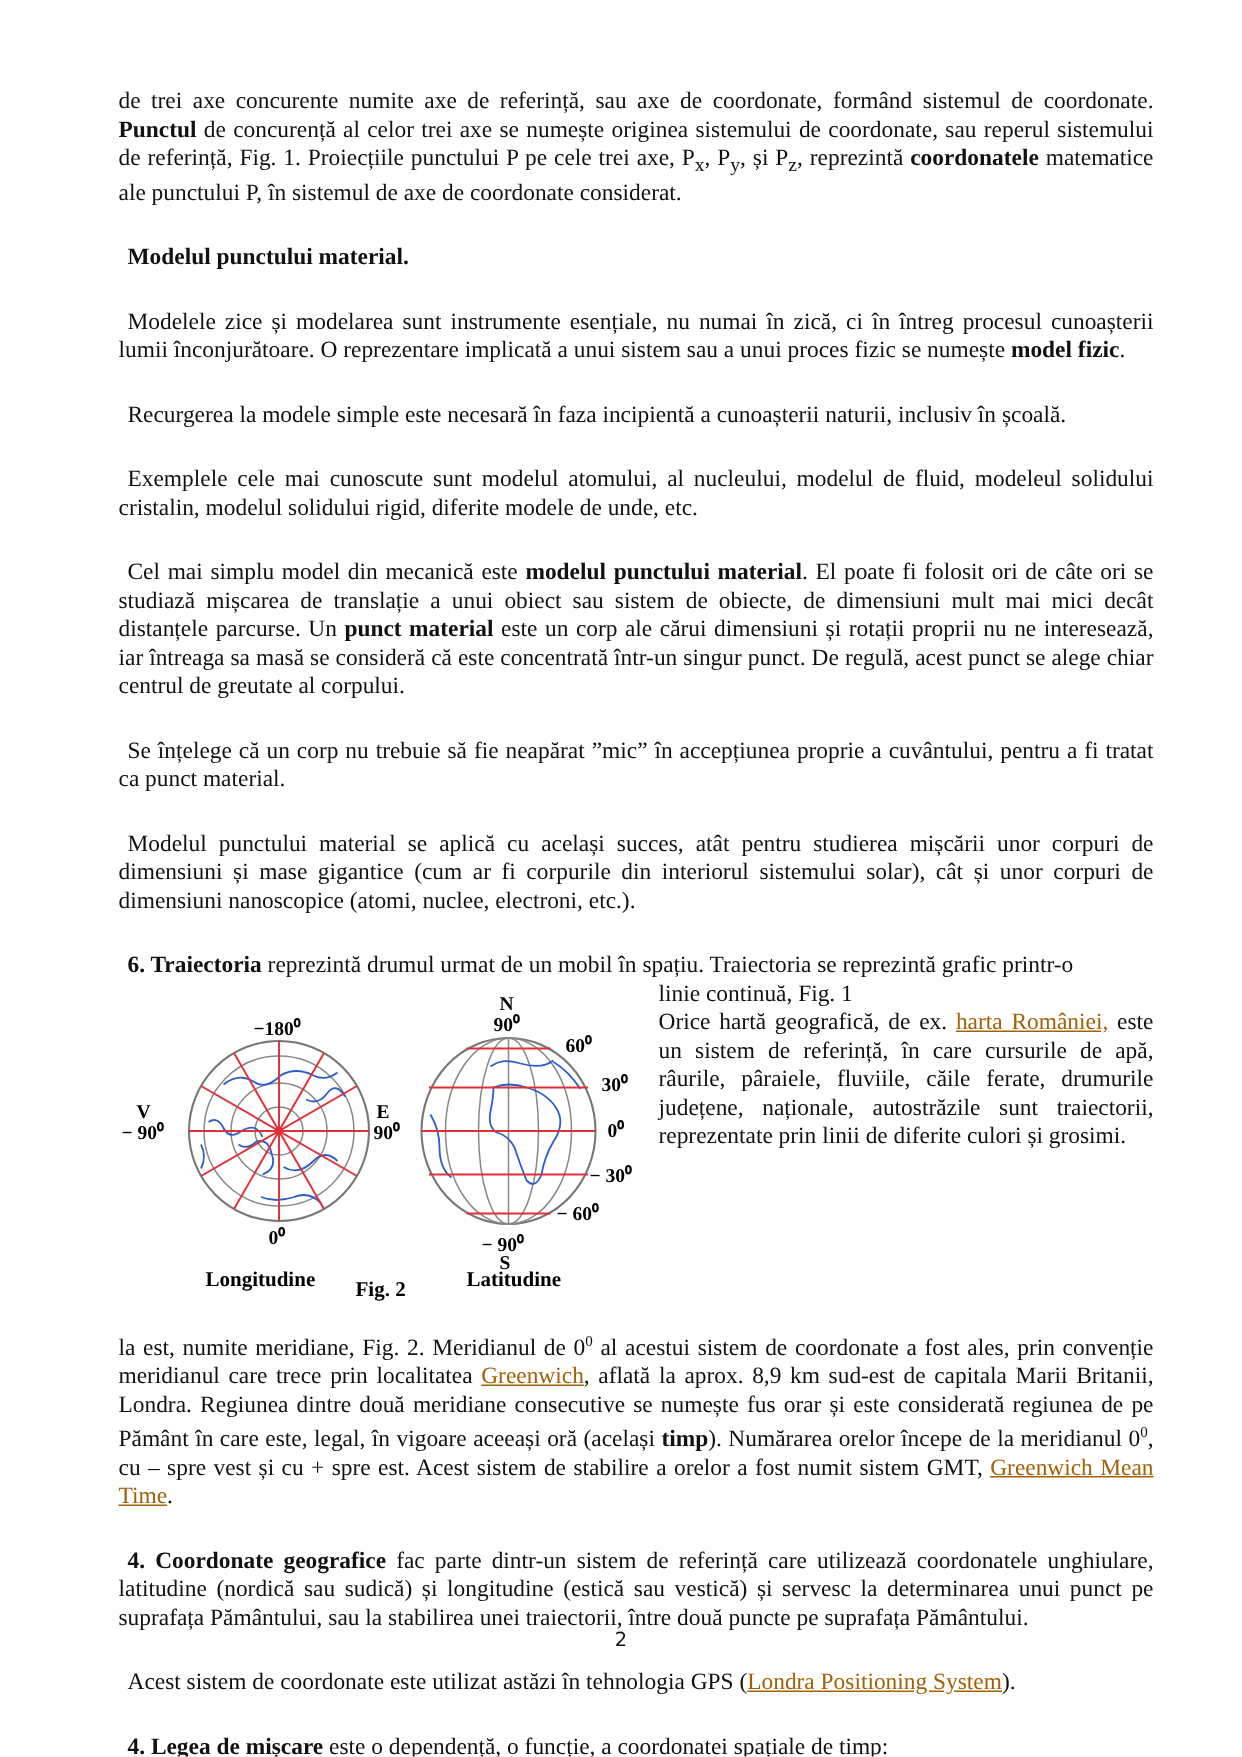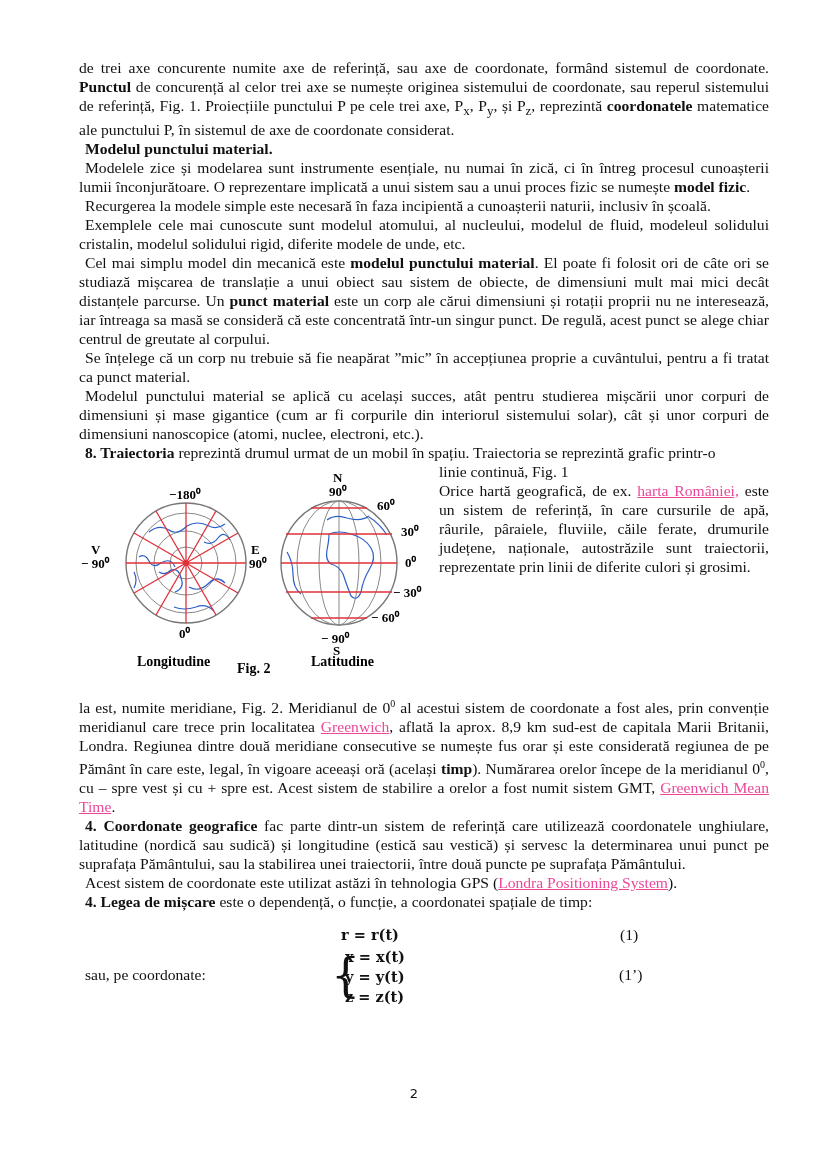--- a/index.html
+++ b/index.html
@@ -1,22 +1,22 @@
 <!DOCTYPE html>
 <html><head>
 <meta charset="utf-8">
 <style>
   html, body { margin: 0; padding: 0; background: #ffffff; }
   body { width: 828px; height: 1171px; position: relative; overflow: hidden;
          font-family: "Liberation Serif", serif; color: #111; }
   .page { position: absolute; left: 79px; top: 58px; width: 690px; font-size: 15.6px; line-height: 19px; }
   p { margin: 0; text-align: justify; }
-  .ind { text-indent: 6px; }
+  .ind { text-indent: 6px; margin-top: 24px; }
   b { font-weight: bold; }
-  a { color: #ec4899; text-decoration: underline; }
+  a { color: #a16207; text-decoration: underline; }
   .float-fig { float: left; width: 360px; height: 232px; margin-right: 0px; position: relative; }
   .side { margin-left: 360px; }
   .eq-block { position: relative; height: 86px; margin-top: 12px; }
   .eq { position: absolute; font-family: "DejaVu Serif", serif; font-weight: bold; font-size: 14.5px; }
   .eqnum { position: absolute; font-size: 15.6px; }
   .pagenum { position: absolute; left: 0; width: 828px; top: 1086px; text-align: center;
              font-family: "DejaVu Sans", sans-serif; font-size: 13px; }
   svg text { font-family: "Liberation Serif", serif; font-weight: bold; }
 </style>
 </head>
@@ -24,21 +24,21 @@
 
 <div class="page">
   <p><span>de trei axe concurente numite axe de referință, sau axe de coordonate, formând sistemul de coordonate. </span><b>Punctul</b><span> de concurență al celor trei axe se numește originea sistemului de coordonate, sau reperul sistemului de referință, Fig. 1. Proiecțiile punctului P pe cele trei axe, P</span><sub>x</sub><span>, P</span><sub>y</sub><span>, și P</span><sub>z</sub><span>, reprezintă </span><b>coordonatele</b><span> matematice ale  punctului P, în sistemul de axe de coordonate considerat.</span></p>
   <p class="ind"><b>Modelul punctului material.</b></p>
   <p class="ind"><span>Modelele zice și modelarea sunt instrumente esențiale, nu numai în zică, ci în întreg procesul cunoașterii lumii înconjurătoare. O reprezentare implicată a unui sistem sau a unui proces fizic se numește </span><b>model fizic</b><span>.</span></p>
   <p class="ind">Recurgerea la modele simple este necesară în faza incipientă a cunoașterii naturii, inclusiv în școală.</p>
   <p class="ind">Exemplele cele mai cunoscute sunt modelul atomului, al nucleului, modelul de fluid, modeleul solidului cristalin, modelul solidului rigid, diferite modele de unde, etc.</p>
   <p class="ind"><span>Cel mai simplu model din mecanică este </span><b>modelul punctului material</b><span>. El poate fi folosit ori de câte ori se studiază mișcarea de translație a unui obiect sau sistem de obiecte, de dimensiuni mult mai mici decât distanțele parcurse. Un </span><b>punct material</b><span> este un corp ale cărui dimensiuni și rotații proprii nu ne interesează, iar întreaga sa masă se consideră că este concentrată într-un singur punct. De regulă, acest punct se alege chiar centrul de greutate al corpului.</span></p>
   <p class="ind">Se înțelege că un corp nu trebuie să fie neapărat ”mic” în accepțiunea proprie a cuvântului, pentru a fi tratat ca punct material.</p>
   <p class="ind">Modelul punctului material se aplică cu același succes, atât pentru studierea mișcării unor corpuri de dimensiuni și mase gigantice (cum ar fi corpurile din interiorul sistemului solar), cât și unor corpuri de dimensiuni nanoscopice (atomi, nuclee, electroni, etc.).</p>
-  <p class="ind"><b>8. Traiectoria</b><span> reprezintă drumul urmat de un mobil în spațiu. Traiectoria se reprezintă grafic printr-o</span></p>
+  <p class="ind"><b>6. Traiectoria</b><span> reprezintă drumul urmat de un mobil în spațiu. Traiectoria se reprezintă grafic printr-o</span></p>
 
   <div class="float-fig">
     <svg width="360" height="232" viewBox="0 0 360 232">
 
       <g>
         <circle cx="107" cy="101" r="60" fill="none" stroke="#777" stroke-width="1.4"></circle>
         <circle cx="107" cy="101" r="50" fill="none" stroke="#888" stroke-width="1"></circle>
         <circle cx="107" cy="101" r="32" fill="none" stroke="#888" stroke-width="1"></circle>
         <circle cx="107" cy="101" r="16" fill="none" stroke="#888" stroke-width="1"></circle>
         <g id="coastL" fill="none" stroke="#2b5fc8" stroke-width="1.2">

